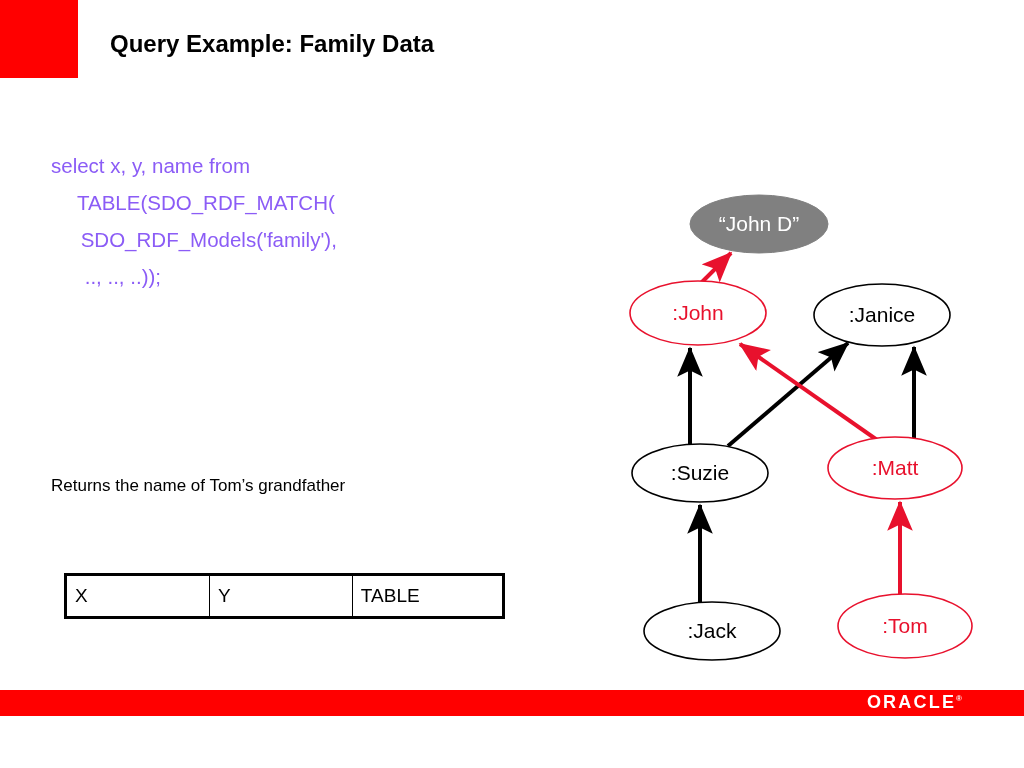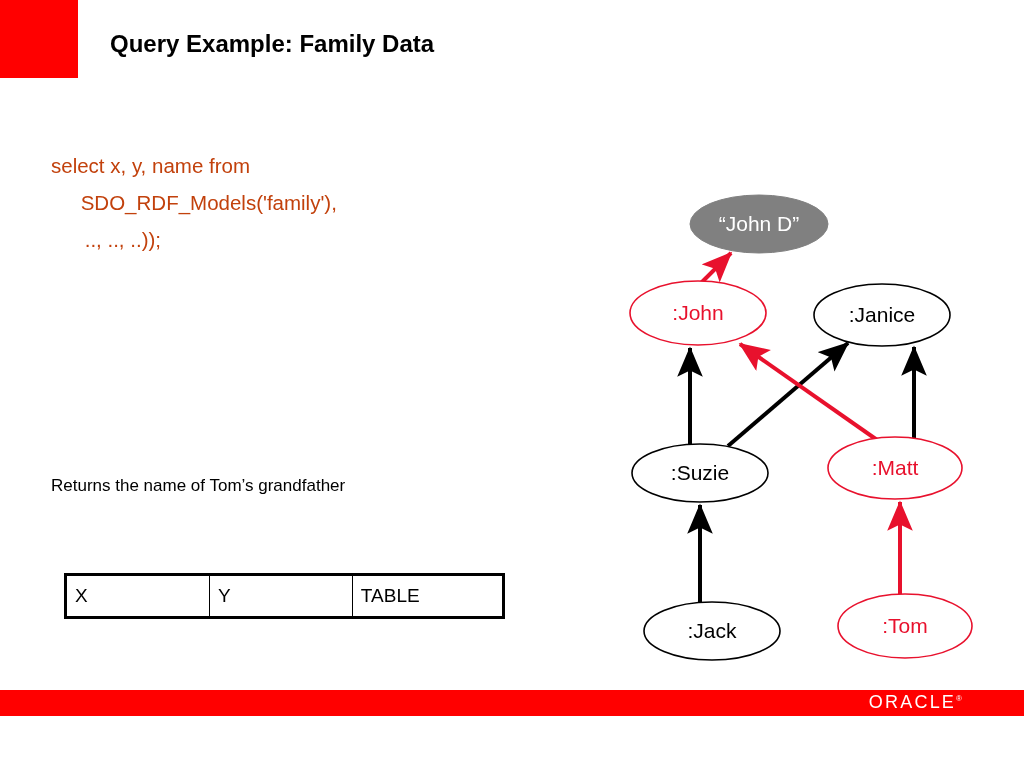--- a/index.html
+++ b/index.html
@@ -38,21 +38,21 @@
   #query-block {
     position: absolute;
     left: 51px;
     top: 147px;
     width: 520px;
     font-size: 20.5px;
     line-height: 37px;
   }
   .qline { white-space: pre; }
   .qline.red   { color: #e8112d; }
-  .qline.black { color: #c2410c; }
+  .qline.black { color: #8b5cf6; }
   .ind1 { padding-left: 26px; }
   .ind2 { padding-left: 21px; }
   .ind3 { padding-left: 24px; }
   .ind4 { padding-left: 28px; }
   .tail-black { color: #000000; }
 
   #returns-text {
     position: absolute;
     left: 51px;
     top: 476px;
@@ -107,38 +107,39 @@
     width: 1024px;
     height: 26px;
     background: #ff0000;
   }
   #oracle-logo {
     position: absolute;
     right: 62px;
     top: 692px;
     color: #ffffff;
     font-size: 18px;
-    font-weight: normal;
+    font-weight: bold;
     letter-spacing: 2.2px;
     font-family: "Liberation Sans", sans-serif;
   }
   #oracle-logo .tm {
     font-size: 8px;
     vertical-align: super;
     letter-spacing: 0;
   }
 </style>
 </head>
 <body>
 
 <div id="red-square"></div>
 <div id="page-title">Query Example: Family Data</div>
 
 <div id="query-block">
     <div class="qline black ind0"><span>select x, y, name from</span></div>
+    <div class="qline black ind1"><span>TABLE(SDO_RDF_MATCH(</span></div>
     <div class="qline black ind3"><span> SDO_RDF_Models('family'),</span></div>
     <div class="qline black ind4"><span> .., .., ..));</span></div>
   </div>
 
 <div id="returns-text">Returns the name of Tom’s grandfather</div>
 
 <table id="result-table">
   <tbody>
       <tr>
         <td class="c0">X</td>

